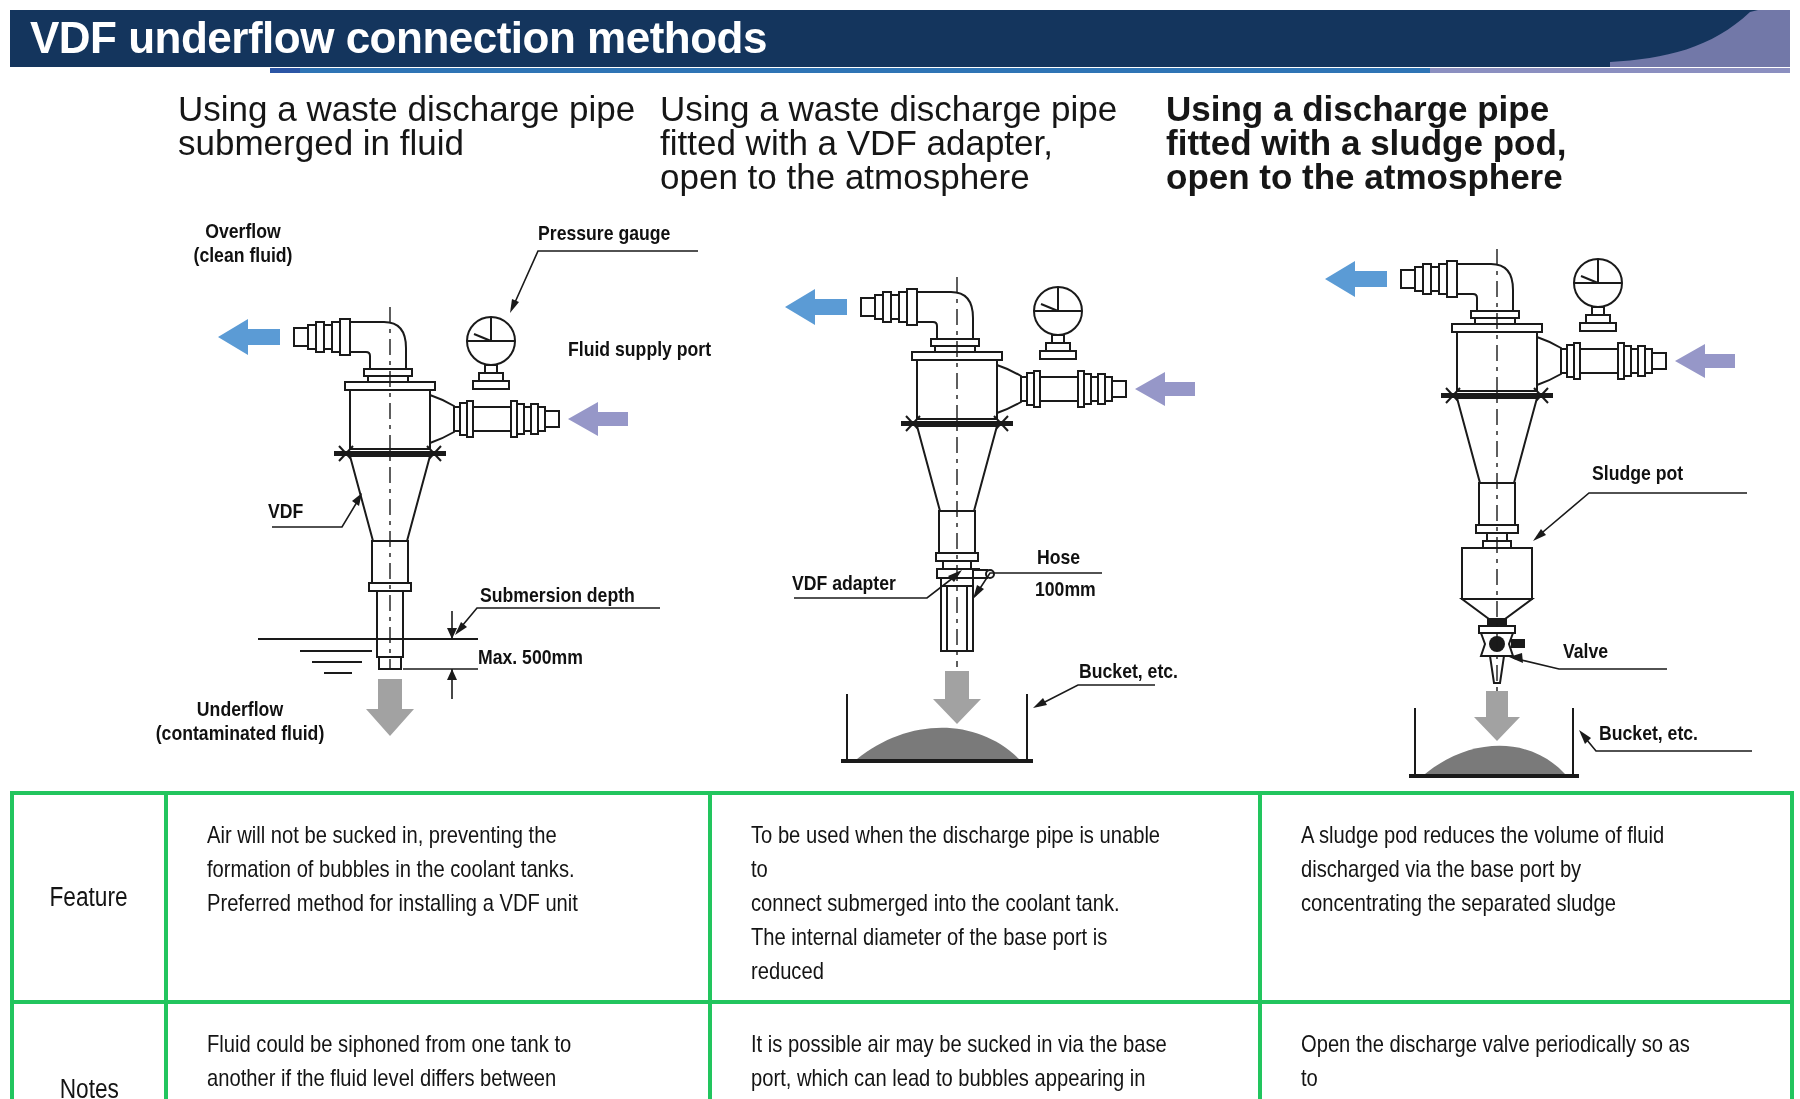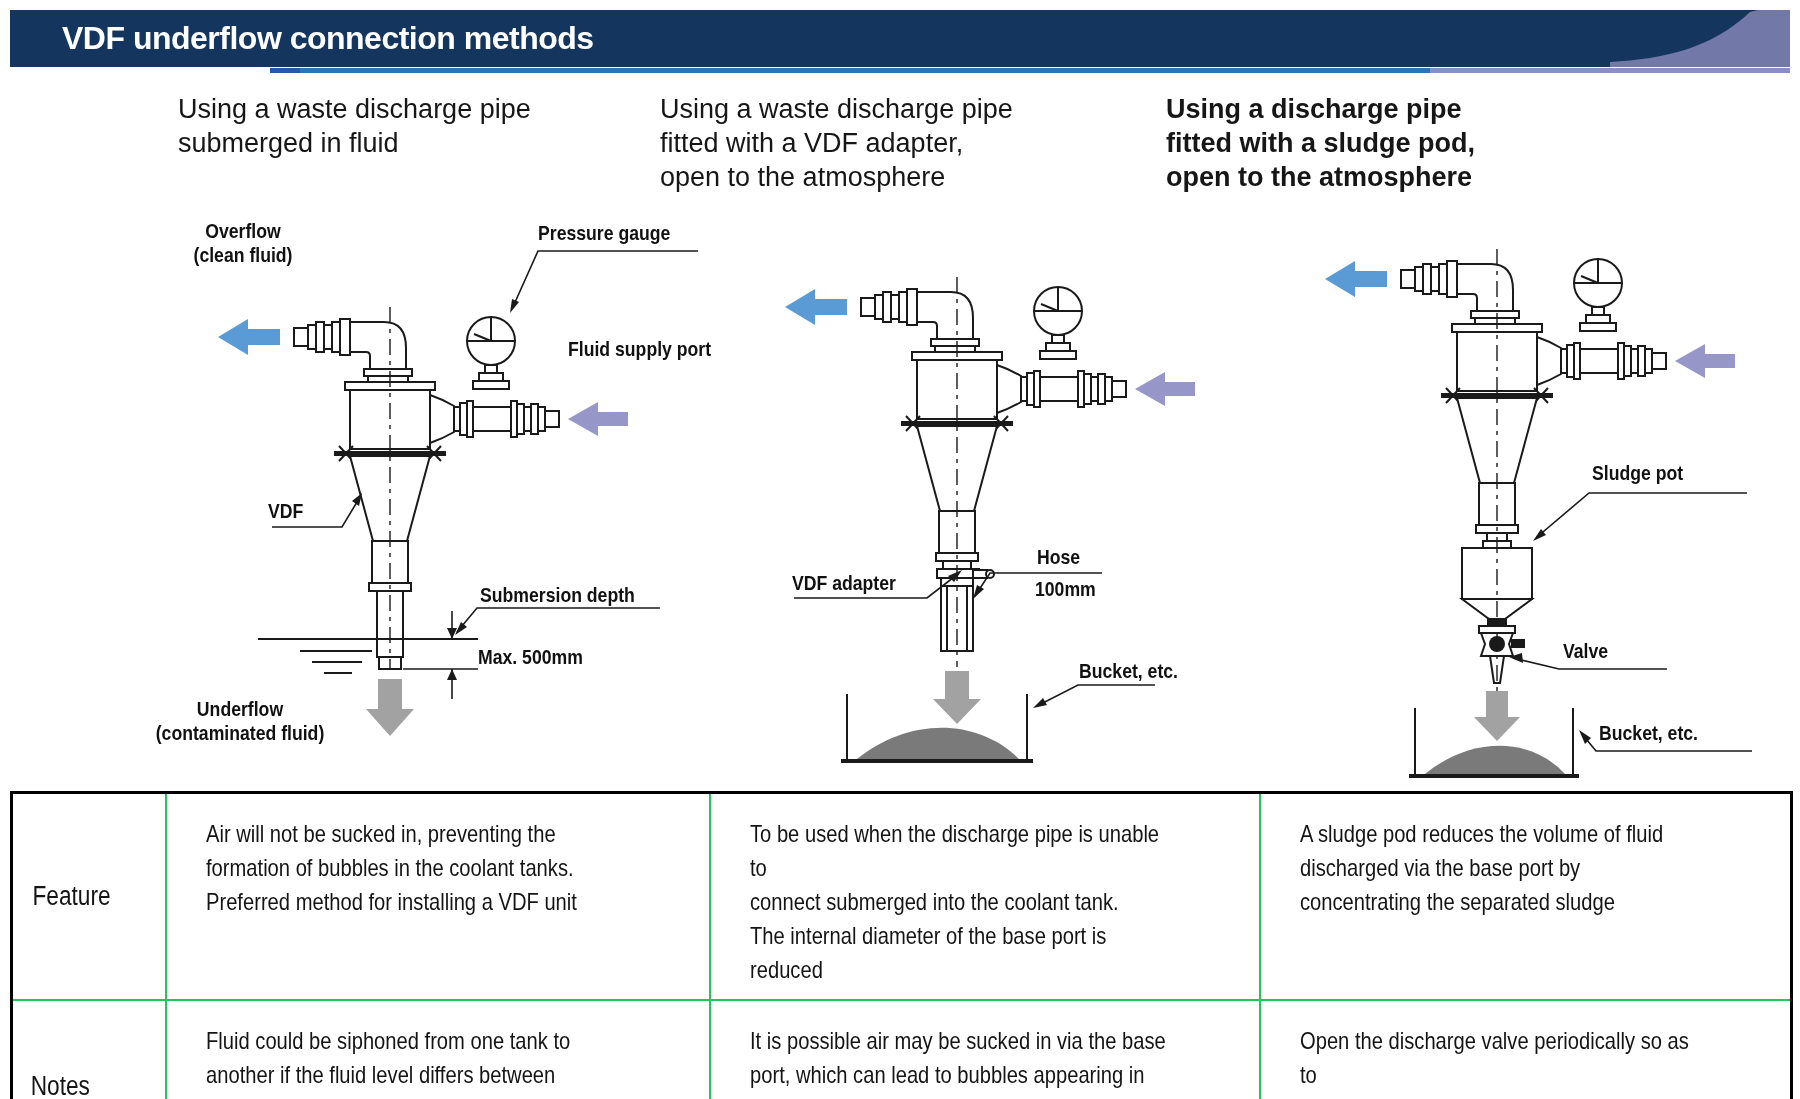--- a/index.html
+++ b/index.html
@@ -1,46 +1,46 @@
 <!DOCTYPE html>
 <html><head>
 <meta charset="utf-8">
 <style>
   html,body{margin:0;padding:0;background:#fff;}
   #canvas{position:relative;width:1800px;height:1099px;background:#fff;overflow:hidden;
           font-family:"Liberation Sans","DejaVu Sans",sans-serif;color:#141414;}
   
   .hdr{position:absolute;left:10px;top:10px;width:1780px;height:57px;background:#14355d;}
   .hdr-title{position:absolute;left:20px;top:0;height:57px;line-height:56px;color:#fff;
-             font-size:32px;font-weight:700;letter-spacing:-0.5px;white-space:nowrap;margin-left:32px;}
+             font-size:44px;font-weight:700;letter-spacing:-0.5px;white-space:nowrap;}
   .hdr-swoosh{position:absolute;right:0;top:0;height:57px;width:180px;}
   .hdr-line{position:absolute;left:10px;top:68px;width:1780px;height:5px;
             background:linear-gradient(90deg,rgba(0,0,0,0) 0 14.6%,#2b55a5 14.6% 16.3%,#2e74b5 16.3% 79.8%,#8b8fc0 79.8% 100%);}
   
-  .col-head{position:absolute;font-size:27px;line-height:34px;color:#161616;white-space:pre-line;}
+  .col-head{position:absolute;font-size:35px;line-height:34px;color:#161616;white-space:pre-line;}
   
   .diag{position:absolute;width:660px;}
   .diag svg{position:absolute;left:0;top:0;}
   .dlabel{position:absolute;font-size:21px;line-height:24px;font-weight:700;color:#111;
           white-space:pre-line;transform:scaleX(0.84);transform-origin:left top;}
   .dlabel.ctr{text-align:center;transform-origin:center top;}
   svg .w{fill:#fff;stroke:#1a1a1a;stroke-width:2;}
   svg .k{fill:#1a1a1a;stroke:none;}
   svg .ln{fill:none;stroke:#1a1a1a;stroke-width:2;}
   svg .lead{fill:none;stroke:#1a1a1a;stroke-width:1.6;}
   svg .cl{fill:none;stroke:#1a1a1a;stroke-width:1.4;stroke-dasharray:16 6 4 6;}
   svg .blue{fill:#5b9bd5;stroke:none;}
   svg .purple{fill:#9697c8;stroke:none;}
   svg .gray{fill:#a2a2a2;stroke:none;}
   svg .sludge{fill:#7a7a7a;stroke:none;}
   
   .tbl{position:absolute;left:10px;top:791px;width:1780px;border-collapse:collapse;table-layout:fixed;}
-  .tbl td{border:2px solid #22c55e;vertical-align:top;padding:12px;}
+  .tbl td{border:4px solid #22c55e;vertical-align:top;padding:12px;}
   .tbl{border:3px solid #000;}
-  .tbl td.lab{vertical-align:middle;}
+  .tbl td.lab{vertical-align:middle;text-align:center;}
   .lab-inner{display:inline-block;font-size:27px;transform:scaleX(0.84);transform-origin:center center;}
   .cell-inner{display:inline-block;margin:11px 0 0 27px;font-size:24px;line-height:34px;
               white-space:pre-line;transform:scaleX(0.84);transform-origin:left top;}
   .r1{height:142px;} .r2{height:152px;}
 </style>
 </head>
 <body>
 
 <div id="canvas">
 

